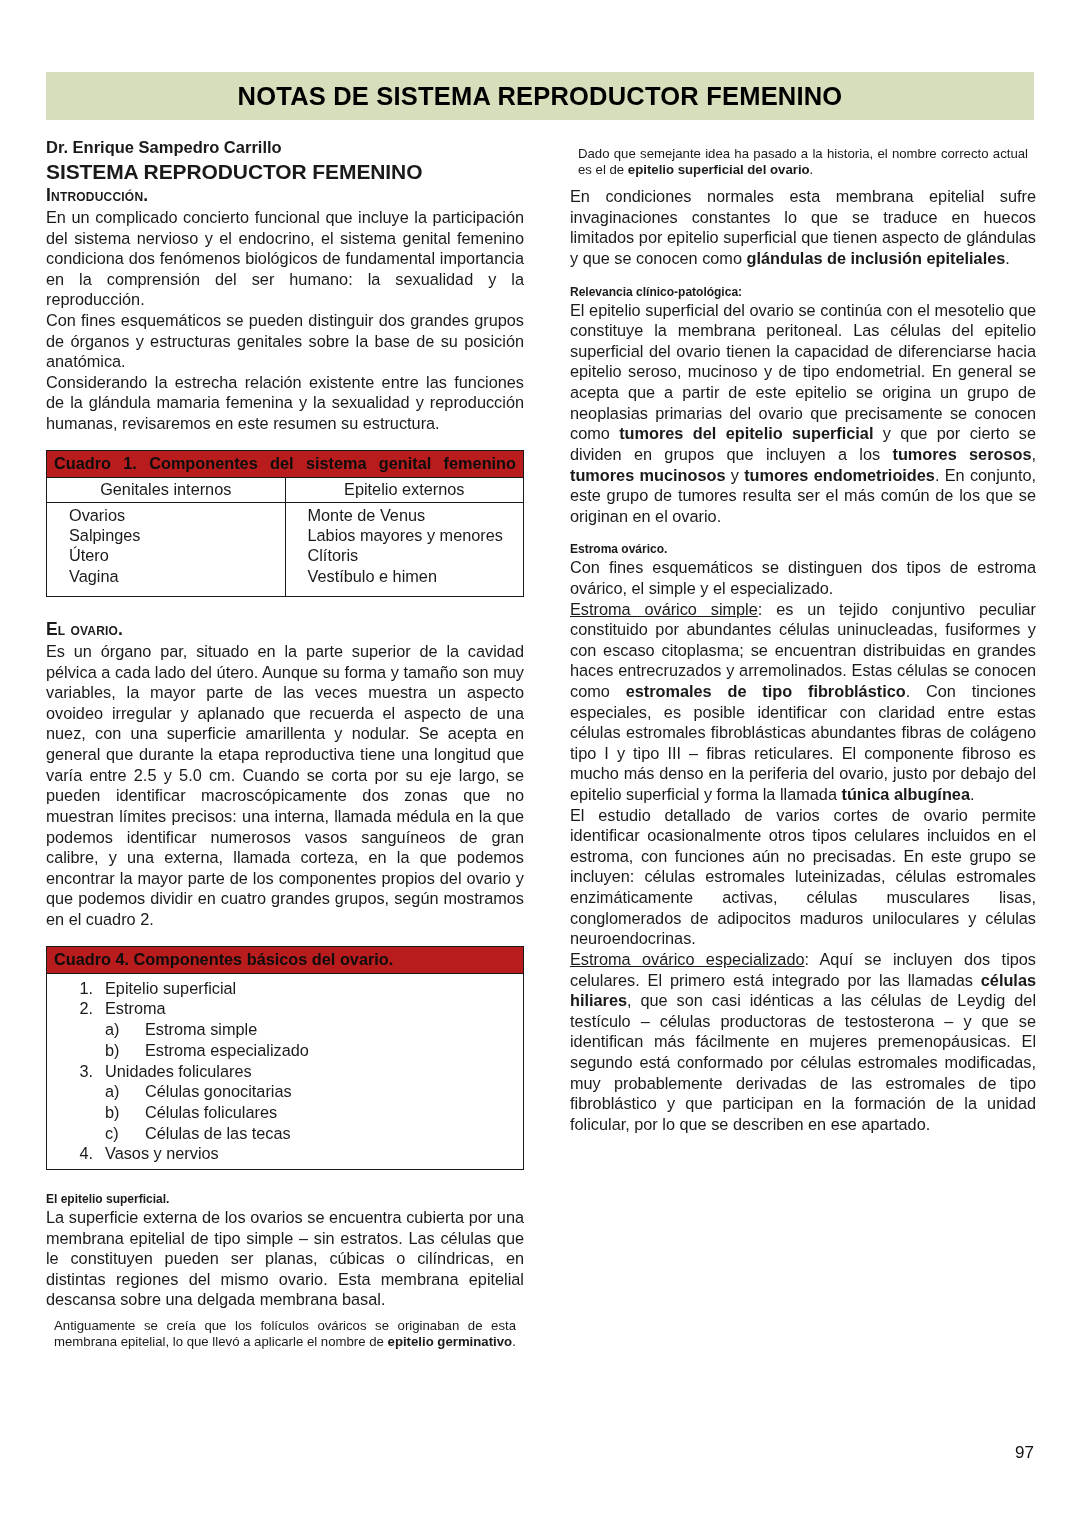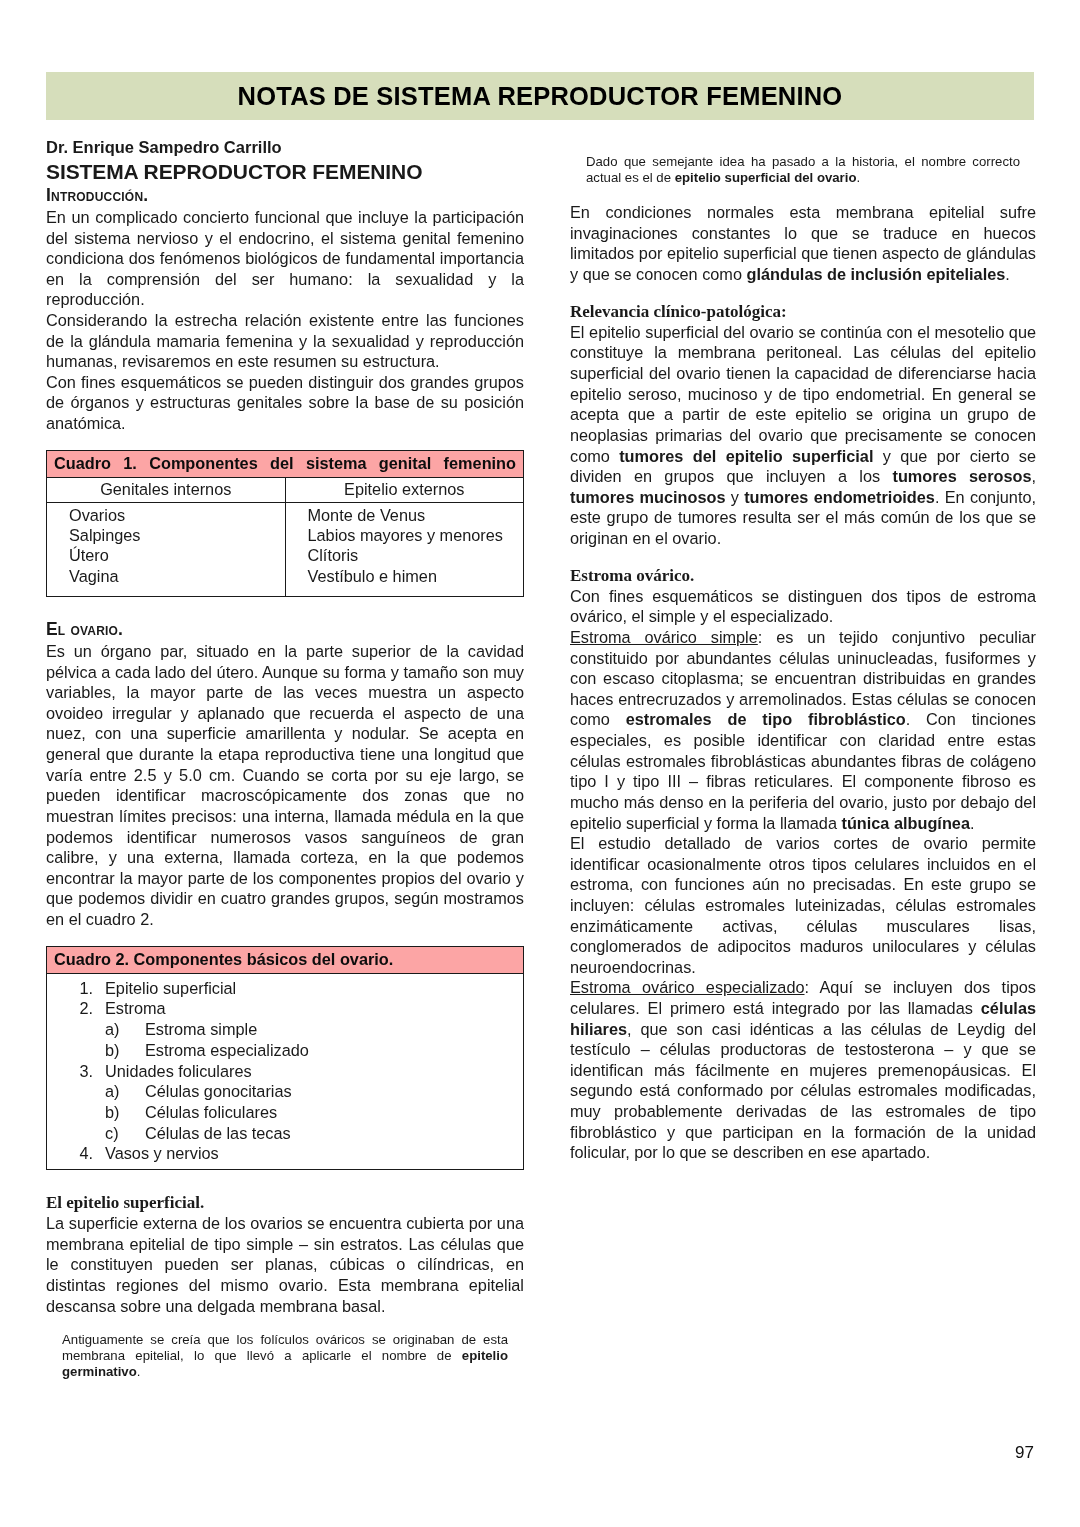--- a/index.html
+++ b/index.html
@@ -67,55 +67,54 @@
   }
   .smallcaps-head {
     font-size: 17.5px;
     font-weight: bold;
     margin: 0 0 1px 0;
     line-height: 1.2;
     font-variant: small-caps;
     letter-spacing: 0.2px;
   }
   .sec-head {
-    font-size: 17px;
+    font-size: 12px;
     font-weight: bold;
     margin: 0 0 0 0;
     line-height: 1.25;
-    font-family: Liberation Serif, serif;
   }
   p.body {
     font-size: 16.3px;
     line-height: 1.265;
     text-align: justify;
     text-justify: inter-word;
     margin: 0;
     hyphens: none;
   }
   p.fine {
     font-size: 13.2px;
     line-height: 1.22;
     text-align: justify;
-    margin: 16px;
+    margin: 8px;
   }
   .b { font-weight: bold; }
   .u { text-decoration: underline; }
   .gap-md { height: 16px; }
   .gap-lg { height: 22px; }
 
   
   .cuadro {
     border: 1.6px solid #1a1a1a;
     border-collapse: collapse;
     width: 100%;
     background: #ffffff;
     table-layout: fixed;
   }
   .cuadro .hdr td {
-    background: #fca5a5;
+    background: #b91c1c;
     font-weight: bold;
     font-size: 16.3px;
     padding: 3px 7px 4px 7px;
     line-height: 1.18;
     text-align: justify;
     color: #0d0d0d;
     border-bottom: 1.6px solid #1a1a1a;
   }
   .cuadro .hdr.justify td { text-align-last: justify; }
   .cuadro td {
@@ -166,22 +165,22 @@
     <div class="title">NOTAS DE SISTEMA REPRODUCTOR FEMENINO</div>
   </div>
 
   <div class="col col-left">
 
     <div class="byline">Dr. Enrique Sampedro Carrillo</div>
     <div class="doc-title">SISTEMA REPRODUCTOR FEMENINO</div>
     <div class="smallcaps-head">Introducción.</div>
 
     <p class="body">En un complicado concierto funcional que incluye la participación del sistema nervioso y el endocrino, el sistema genital femenino condiciona dos fenómenos biológicos de fundamental importancia en la comprensión del ser humano: la sexualidad y la reproducción.</p>
+    <p class="body">Con fines esquemáticos se pueden distinguir dos grandes grupos de órganos y estructuras genitales sobre la base de su posición anatómica.</p>
     <p class="body">Considerando la estrecha relación existente entre las funciones de la glándula mamaria femenina y la sexualidad y reproducción humanas, revisaremos en este resumen su estructura.</p>
-    <p class="body">Con fines esquemáticos se pueden distinguir dos grandes grupos de órganos y estructuras genitales sobre la base de su posición anatómica.</p>
 
     <div class="gap-md"></div>
 
     <table class="cuadro">
       <tbody>
           <tr class="hdr justify">
         <td colspan="2">Cuadro 1. Componentes del sistema genital femenino</td>
       </tr>
       <tr class="colhead">
         <td>Genitales internos</td>
@@ -207,21 +206,21 @@
     <div class="gap-lg"></div>
 
     <div class="smallcaps-head">El ovario.</div>
     <p class="body">Es un órgano par, situado en la parte superior de la cavidad pélvica a cada lado del útero. Aunque su forma y tamaño son muy variables, la mayor parte de las veces muestra un aspecto ovoideo irregular y aplanado que recuerda el aspecto de una nuez, con una superficie amarillenta y nodular. Se acepta en general que durante la etapa reproductiva tiene una longitud que varía entre 2.5 y 5.0 cm. Cuando se corta por su eje largo, se pueden identificar macroscópicamente dos zonas que no muestran límites precisos: una interna, llamada médula en la que podemos identificar numerosos vasos sanguíneos de gran calibre, y una externa, llamada corteza, en la que podemos encontrar la mayor parte de los componentes propios del ovario y que podemos dividir en cuatro grandes grupos, según mostramos en el cuadro 2.</p>
 
     <div class="gap-md"></div>
 
     <table class="cuadro">
       <tbody>
           <tr class="hdr">
-        <td>Cuadro 2. Componentes básicos del ovario.</td>
+        <td>Cuadro 4. Componentes básicos del ovario.</td>
       </tr>
       <tr class="cuadro2-body">
         <td>
           <ul class="olist" id="cuadro2-list">
                 <li>
                   <span class="mk">1.</span>
                   <span class="tx">Epitelio superficial</span>
                 </li>
                 <li>
                   <span class="mk">2.</span>

